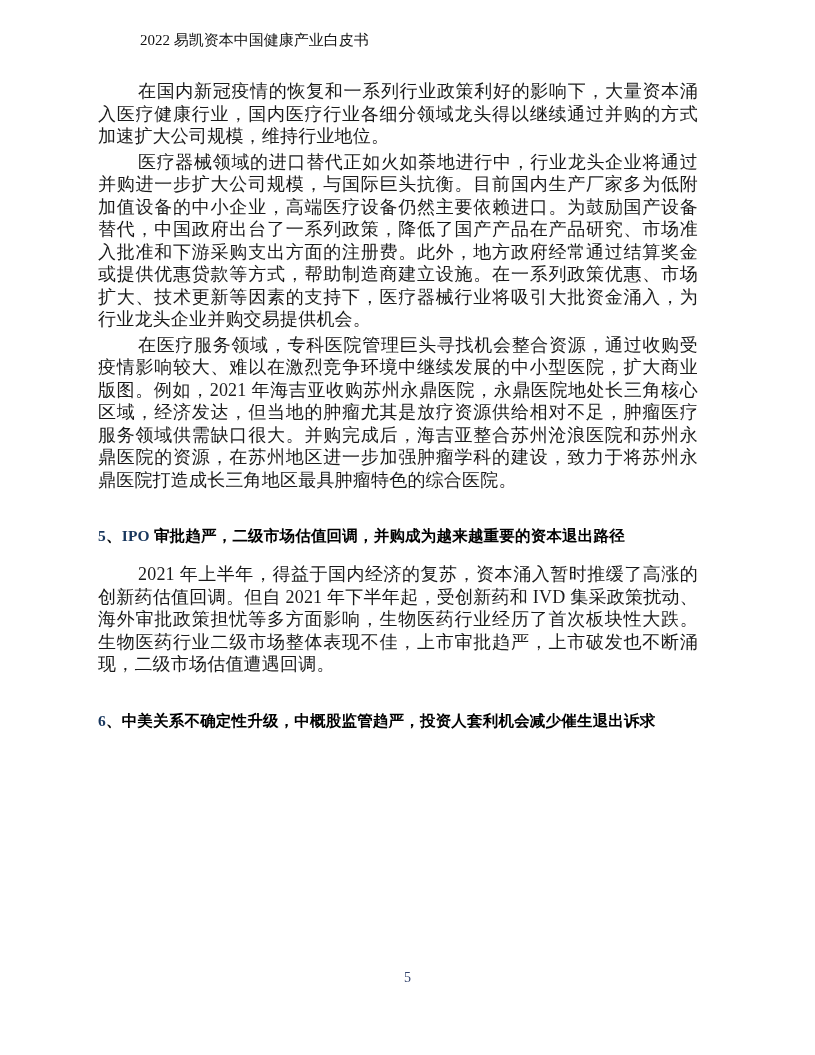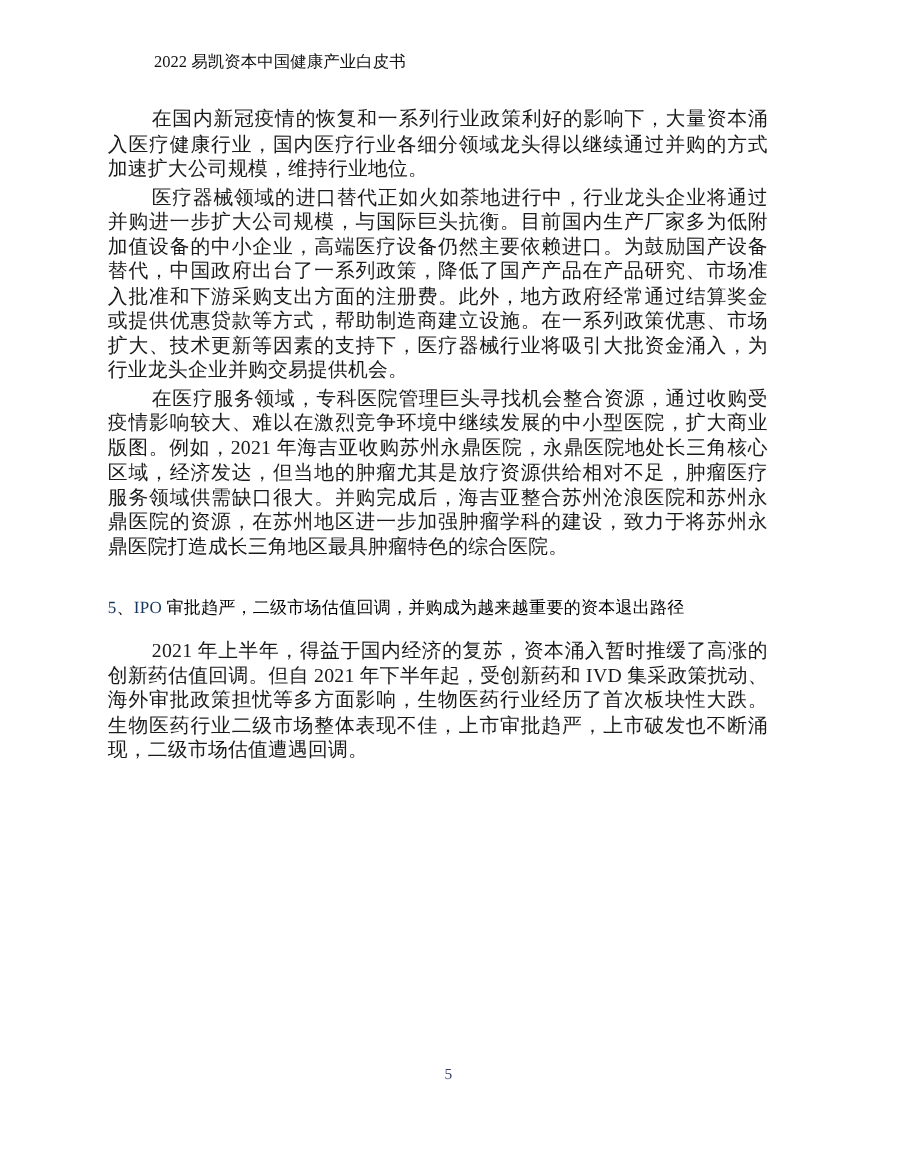--- a/index.html
+++ b/index.html
@@ -9,21 +9,21 @@
     height: 1055px;
     position: relative;
     font-family: "Liberation Serif", "DejaVu Serif", serif;
     color: #1a1a1a;
     overflow: hidden;
   }
   .doc-page {
     position: absolute;
     inset: 0;
     background: #ffffff;
-    padding: 47px 117px 0 98px;
+    padding: 30px 117px 0 98px;
   }
   .doc-header {
     margin-left: 42px;
     font-size: 15px;
     line-height: 20px;
     color: #111111;
     margin-bottom: 30px;
   }
   .doc-body {
     width: 600px;
@@ -33,21 +33,21 @@
     line-height: 22.5px;
     text-align: justify;
     text-indent: 40px;
     margin-bottom: 3px;
     color: #1a1a1a;
     letter-spacing: 0.2px;
   }
   .heading {
     font-size: 15.5px;
     line-height: 22px;
-    font-weight: normal;
+    font-weight: bold;
     color: #000000;
     margin-top: 34px;
     margin-bottom: 16px;
     letter-spacing: 0.2px;
   }
   .heading .accent {
     color: #17365D;
   }
   .doc-footer {
     position: absolute;
@@ -71,20 +71,21 @@
   <div class="doc-body">
 
     <p class="para">在国内新冠疫情的恢复和一系列行业政策利好的影响下，大量资本涌入医疗健康行业，国内医疗行业各细分领域龙头得以继续通过并购的方式加速扩大公司规模，维持行业地位。</p>
     <p class="para">医疗器械领域的进口替代正如火如荼地进行中，行业龙头企业将通过并购进一步扩大公司规模，与国际巨头抗衡。目前国内生产厂家多为低附加值设备的中小企业，高端医疗设备仍然主要依赖进口。为鼓励国产设备替代，中国政府出台了一系列政策，降低了国产产品在产品研究、市场准入批准和下游采购支出方面的注册费。此外，地方政府经常通过结算奖金或提供优惠贷款等方式，帮助制造商建立设施。在一系列政策优惠、市场扩大、技术更新等因素的支持下，医疗器械行业将吸引大批资金涌入，为行业龙头企业并购交易提供机会。</p>
     <p class="para">在医疗服务领域，专科医院管理巨头寻找机会整合资源，通过收购受疫情影响较大、难以在激烈竞争环境中继续发展的中小型医院，扩大商业版图。例如，2021 年海吉亚收购苏州永鼎医院，永鼎医院地处长三角核心区域，经济发达，但当地的肿瘤尤其是放疗资源供给相对不足，肿瘤医疗服务领域供需缺口很大。并购完成后，海吉亚整合苏州沧浪医院和苏州永鼎医院的资源，在苏州地区进一步加强肿瘤学科的建设，致力于将苏州永鼎医院打造成长三角地区最具肿瘤特色的综合医院。</p>
 
     <h2 class="heading"><span class="accent">5</span><span>、</span><span class="accent">IPO </span><span>审批趋严，二级市场估值回调，并购成为越来越重要的资本退出路径</span></h2>
 
     <p class="para">2021 年上半年，得益于国内经济的复苏，资本涌入暂时推缓了高涨的创新药估值回调。但自 2021 年下半年起，受创新药和 IVD 集采政策扰动、海外审批政策担忧等多方面影响，生物医药行业经历了首次板块性大跌。生物医药行业二级市场整体表现不佳，上市审批趋严，上市破发也不断涌现，二级市场估值遭遇回调。</p>
 
+    <h2 class="heading"><span class="accent">6</span><span>、</span><span>中美关系不确定性升级，中概股监管趋严，投资人套利机会减少催生退出诉求</span></h2>
 
   </div>
 
   <div class="doc-footer">
     <span>5</span>
   </div>
 
 </div>
 
 </body></html>

